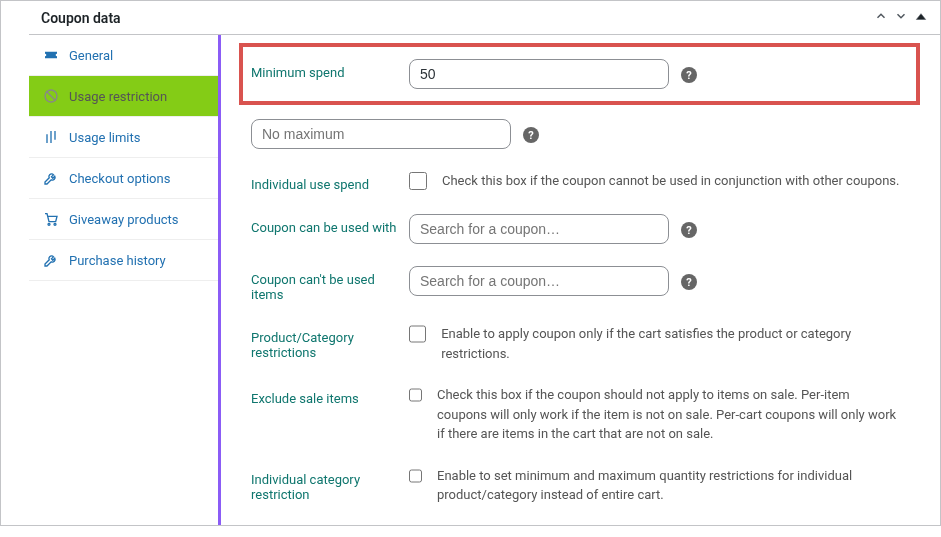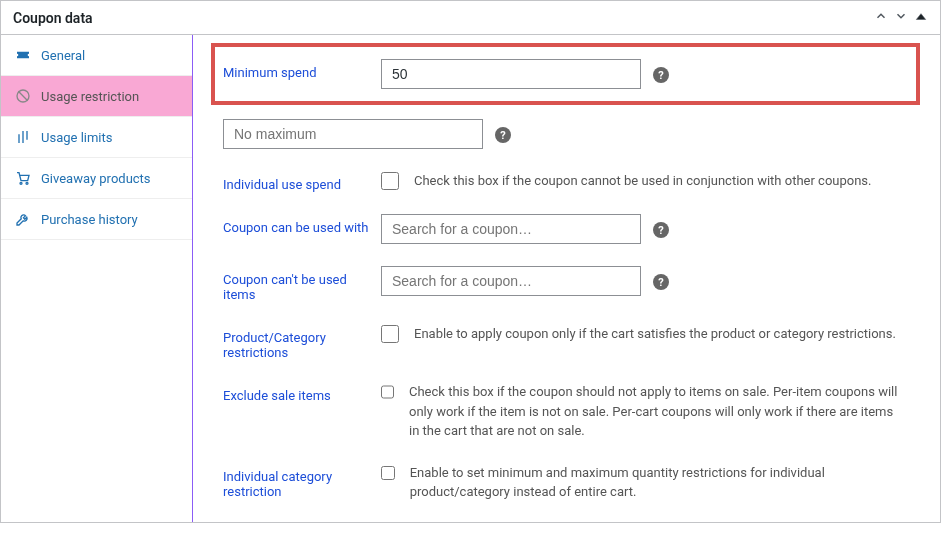--- a/index.html
+++ b/index.html
@@ -10,20 +10,21 @@
     body {
       font-family: -apple-system, BlinkMacSystemFont, "Segoe UI", Roboto, sans-serif;
       font-size: 13px;
       color: #1d2327;
       background: #fff;
     }
     .panel {
       width: 941px;
       border: 1px solid #c3c4c7;
       background: #fff;
+      padding-left: 28px;
     }
     .panel-header {
       display: flex;
       align-items: center;
       justify-content: space-between;
       padding: 8px 12px;
       border-bottom: 1px solid #c3c4c7;
     }
     .panel-title {
       font-weight: 600;
@@ -40,34 +41,34 @@
       stroke: #50575e;
       cursor: pointer;
     }
     .panel-body {
       display: flex;
     }
     .sidebar {
       width: 192px;
       flex-shrink: 0;
       background: #fff;
-      border-right: 1px solid #8b5cf6;
+      border-right: 3px solid #8b5cf6;
     }
     .sidebar-item {
       display: flex;
       align-items: center;
       gap: 10px;
       padding: 12px 14px;
       border-bottom: 1px solid #eee;
       cursor: pointer;
       color: #2271b1;
       font-size: 13px;
     }
     .sidebar-item.active {
-      background: #f9a8d4;
+      background: #84cc16;
       color: #555;
       position: relative;
     }
     .sidebar-item .icon {
       width: 16px;
       height: 16px;
       display: inline-flex;
       align-items: center;
       justify-content: center;
     }
@@ -89,33 +90,33 @@
       padding: 12px 8px;
       margin-left: -12px;
       margin-top: -12px;
       margin-bottom: 14px;
     }
     .form-label {
       width: 158px;
       flex-shrink: 0;
       padding-top: 6px;
       font-size: 13px;
-      color: #1d4ed8;
+      color: #0f766e;
     }
     .form-field {
       flex: 1;
       display: flex;
       align-items: flex-start;
       gap: 8px;
     }
     .form-field input[type="text"] {
       width: 260px;
       padding: 6px 10px;
       border: 1px solid #8c8f94;
-      border-radius: 0;
+      border-radius: 8px;
       font-size: 14px;
       color: #2c3338;
     }
     .form-field input[type="text"]::placeholder {
       color: #757575;
     }
     .help-icon {
       width: 16px;
       height: 16px;
       border-radius: 50%;
@@ -194,20 +195,28 @@
               <line x1="12" y1="3" x2="12" y2="21"></line>
               <line x1="6" y1="8" x2="6" y2="21"></line>
               <line x1="18" y1="3" x2="18" y2="16"></line>
             </svg>
           </span>
         <span>Usage limits</span>
       </div>
       <div class="sidebar-item">
         <span class="icon">
             <svg viewBox="0 0 24 24" fill="none" stroke="#2271b1" stroke-width="2">
+              <path d="M14.7 6.3a4 4 0 00-5.4 5.4L3 18v3h3l6.3-6.3a4 4 0 005.4-5.4l-3 3-2-2 3-3z"></path>
+            </svg>
+          </span>
+        <span>Checkout options</span>
+      </div>
+      <div class="sidebar-item">
+        <span class="icon">
+            <svg viewBox="0 0 24 24" fill="none" stroke="#2271b1" stroke-width="2">
               <circle cx="9" cy="20" r="1.5"></circle>
               <circle cx="18" cy="20" r="1.5"></circle>
               <path d="M3 4h3l3 12h10l2-8H7"></path>
             </svg>
           </span>
         <span>Giveaway products</span>
       </div>
       <div class="sidebar-item">
         <span class="icon">
             <svg viewBox="0 0 24 24" fill="none" stroke="#2271b1" stroke-width="2">

